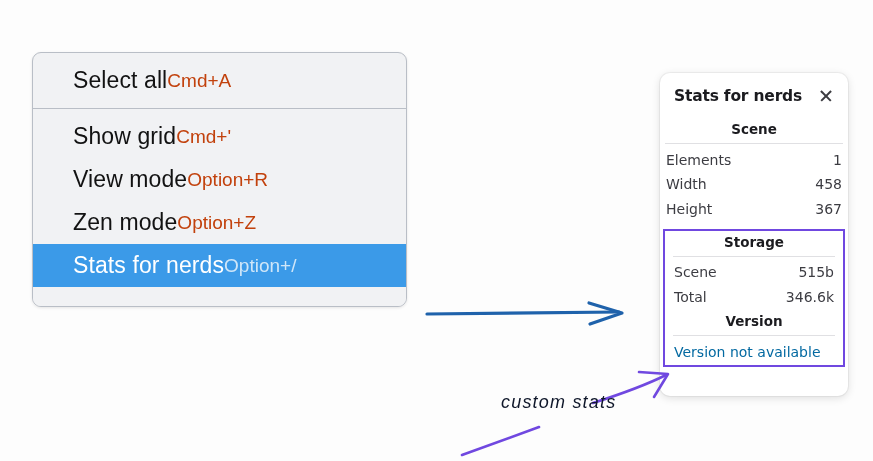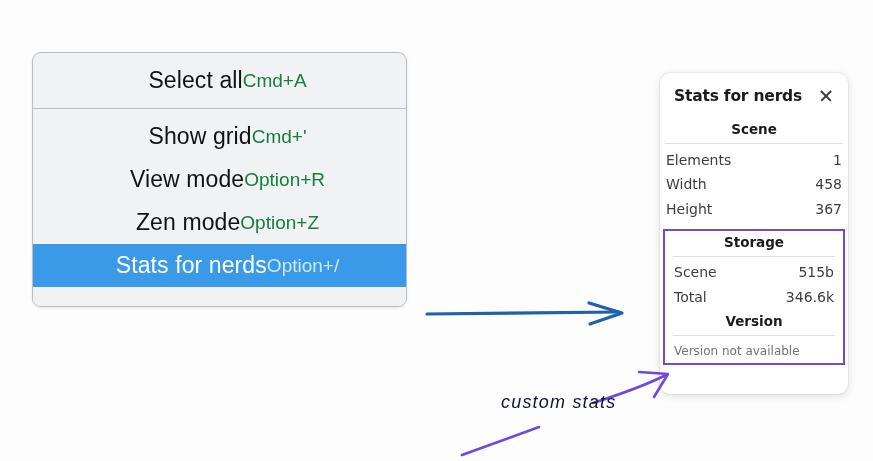--- a/index.html
+++ b/index.html
@@ -37,35 +37,35 @@
   }
   .menu-section + .menu-section {
     border-top: 1px solid #b9bec6;
   }
   .menu-section.pad-bottom {
     padding-bottom: 0;
   }
   .menu-item {
     display: flex;
     align-items: center;
-    justify-content: center;
+    justify-content: flex-start;
     height: 43px;
     padding: 0 24px 0 40px;
     box-sizing: border-box;
     cursor: default;
   }
   .menu-item .label {
     font-size: 23px;
     color: #121212;
     letter-spacing: 0.1px;
     white-space: nowrap;
   }
   .menu-item .shortcut {
     font-size: 19px;
-    color: #15803d;
+    color: #c2410c;
     white-space: nowrap;
   }
   .menu-item.selected {
     background: #3b9ae8;
   }
   .menu-item.selected .label {
     color: #ffffff;
   }
   .menu-item.selected .shortcut {
     color: #cfe6f8;
@@ -142,22 +142,22 @@
     justify-content: space-between;
     font-size: 14px;
     color: #3c3c42;
     padding: 3.5px 1px;
     line-height: 1.25;
     gap: 38px;
   }
   .stat-row .k { white-space: nowrap; }
   .stat-row .v { white-space: nowrap; }
   .stat-single {
-    font-size: 12px;
-    color: #737373;
+    font-size: 14px;
+    color: #0369a1;
     padding: 4px 1px 2px 1px;
     white-space: nowrap;
   }
 
   
   #custom-stats-outline {
     border: 2px solid #7048e0;
     margin: 7px -2px 18px -2px;
     padding: 0 8px 3px 8px;
     box-sizing: border-box;

